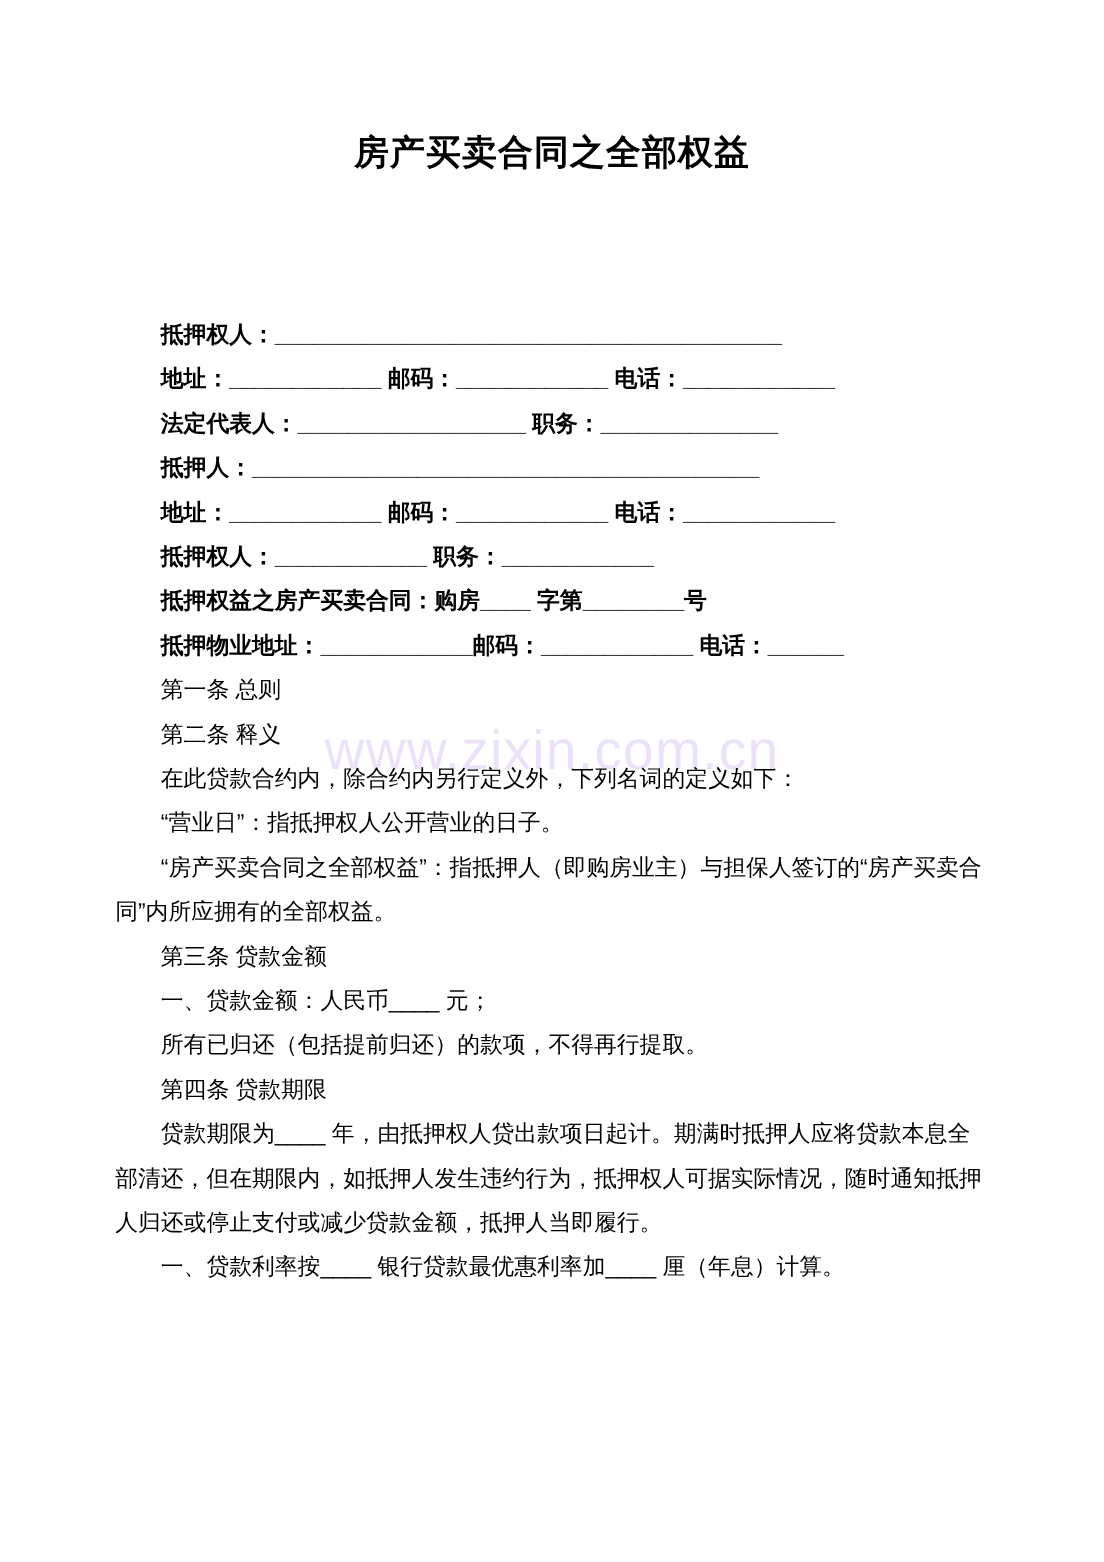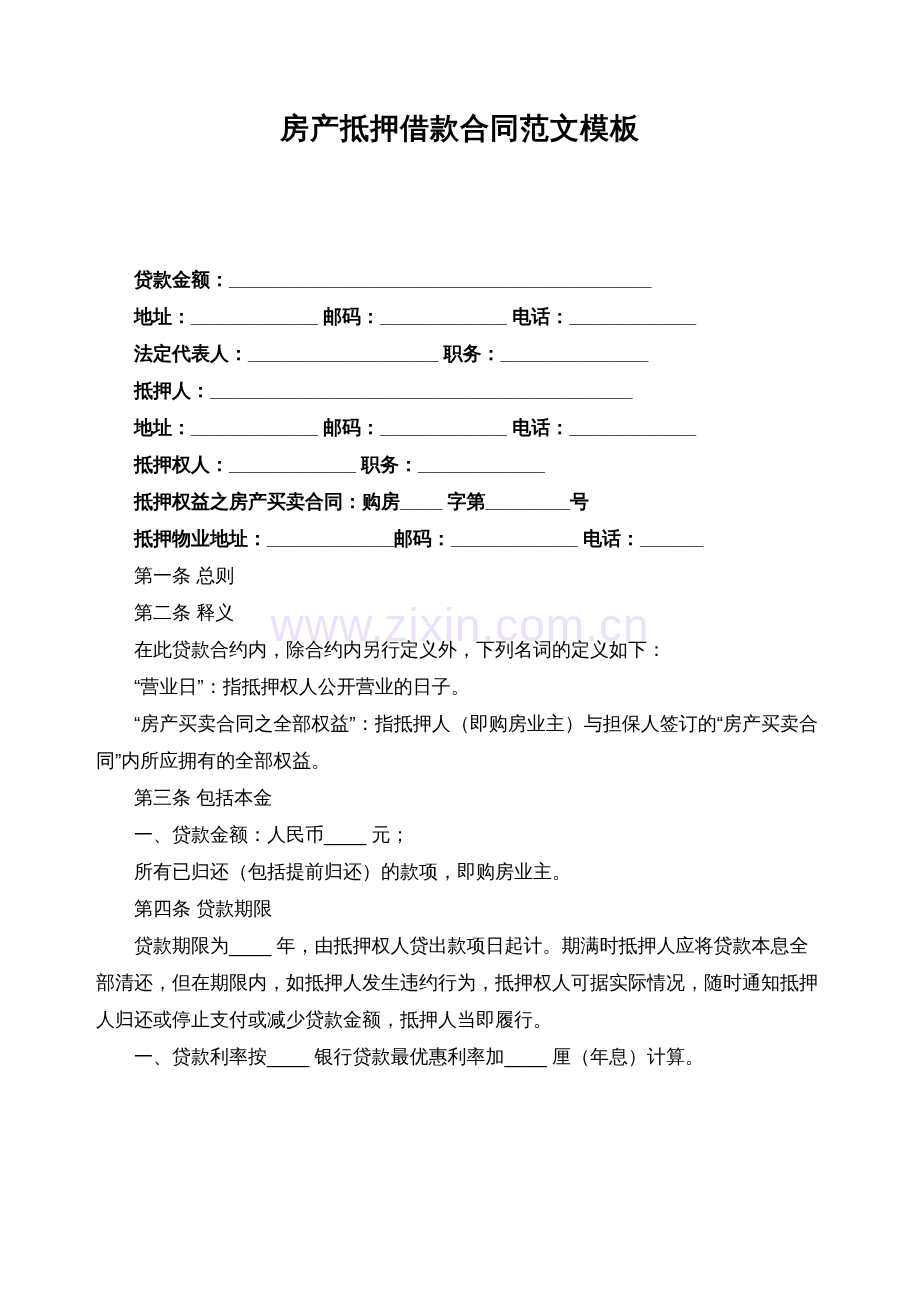--- a/index.html
+++ b/index.html
@@ -58,36 +58,36 @@
     pointer-events: none;
     font-weight: 400;
   }
 </style>
 </head>
 <body>
 
 <div class="page">
   <div class="watermark">www.zixin.com.cn</div>
 
-  <h1 class="doc-title">房产抵押借款合同范文模板</h1>
+  <h1 class="doc-title">房产买卖合同之全部权益</h1>
 
   <div class="content" id="content">
-      <p class="para form">贷款金额：________________________________________</p>
+      <p class="para form">抵押权人：________________________________________</p>
       <p class="para form">地址：____________ 邮码：____________ 电话：____________</p>
       <p class="para form">法定代表人：__________________ 职务：______________</p>
       <p class="para form">抵押人：________________________________________</p>
       <p class="para form">地址：____________ 邮码：____________ 电话：____________</p>
       <p class="para form">抵押权人：____________ 职务：____________</p>
       <p class="para form">抵押权益之房产买卖合同：购房____ 字第________号</p>
       <p class="para form">抵押物业地址：____________邮码：____________ 电话：______</p>
       <p class="para heading">第一条 总则</p>
       <p class="para heading">第二条 释义</p>
       <p class="para body">在此贷款合约内，除合约内另行定义外，下列名词的定义如下：</p>
       <p class="para body">“营业日”：指抵押权人公开营业的日子。</p>
       <p class="para body">“房产买卖合同之全部权益”：指抵押人（即购房业主）与担保人签订的“房产买卖合同”内所应拥有的全部权益。</p>
-      <p class="para heading">第三条 包括本金</p>
+      <p class="para heading">第三条 贷款金额</p>
       <p class="para body">一、贷款金额：人民币____ 元；</p>
-      <p class="para body">所有已归还（包括提前归还）的款项，即购房业主。</p>
+      <p class="para body">所有已归还（包括提前归还）的款项，不得再行提取。</p>
       <p class="para heading">第四条 贷款期限</p>
       <p class="para body">贷款期限为____ 年，由抵押权人贷出款项日起计。期满时抵押人应将贷款本息全部清还，但在期限内，如抵押人发生违约行为，抵押权人可据实际情况，随时通知抵押人归还或停止支付或减少贷款金额，抵押人当即履行。</p>
       <p class="para body">一、贷款利率按____ 银行贷款最优惠利率加____ 厘（年息）计算。</p>
     </div>
 </div>
 
 </body></html>

